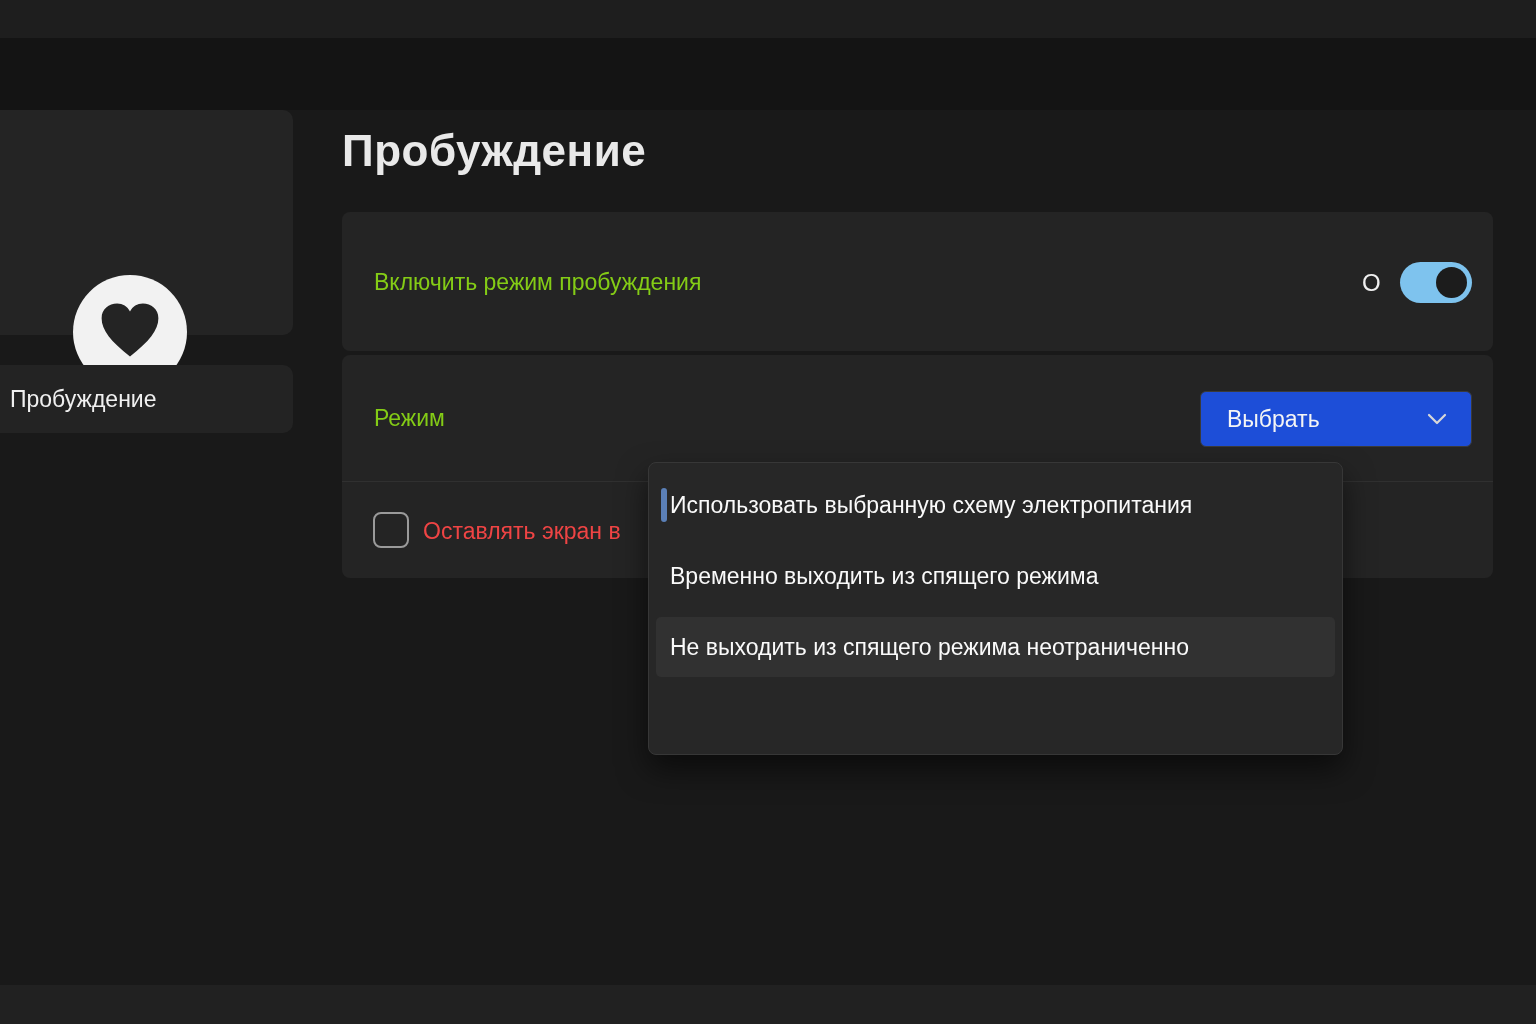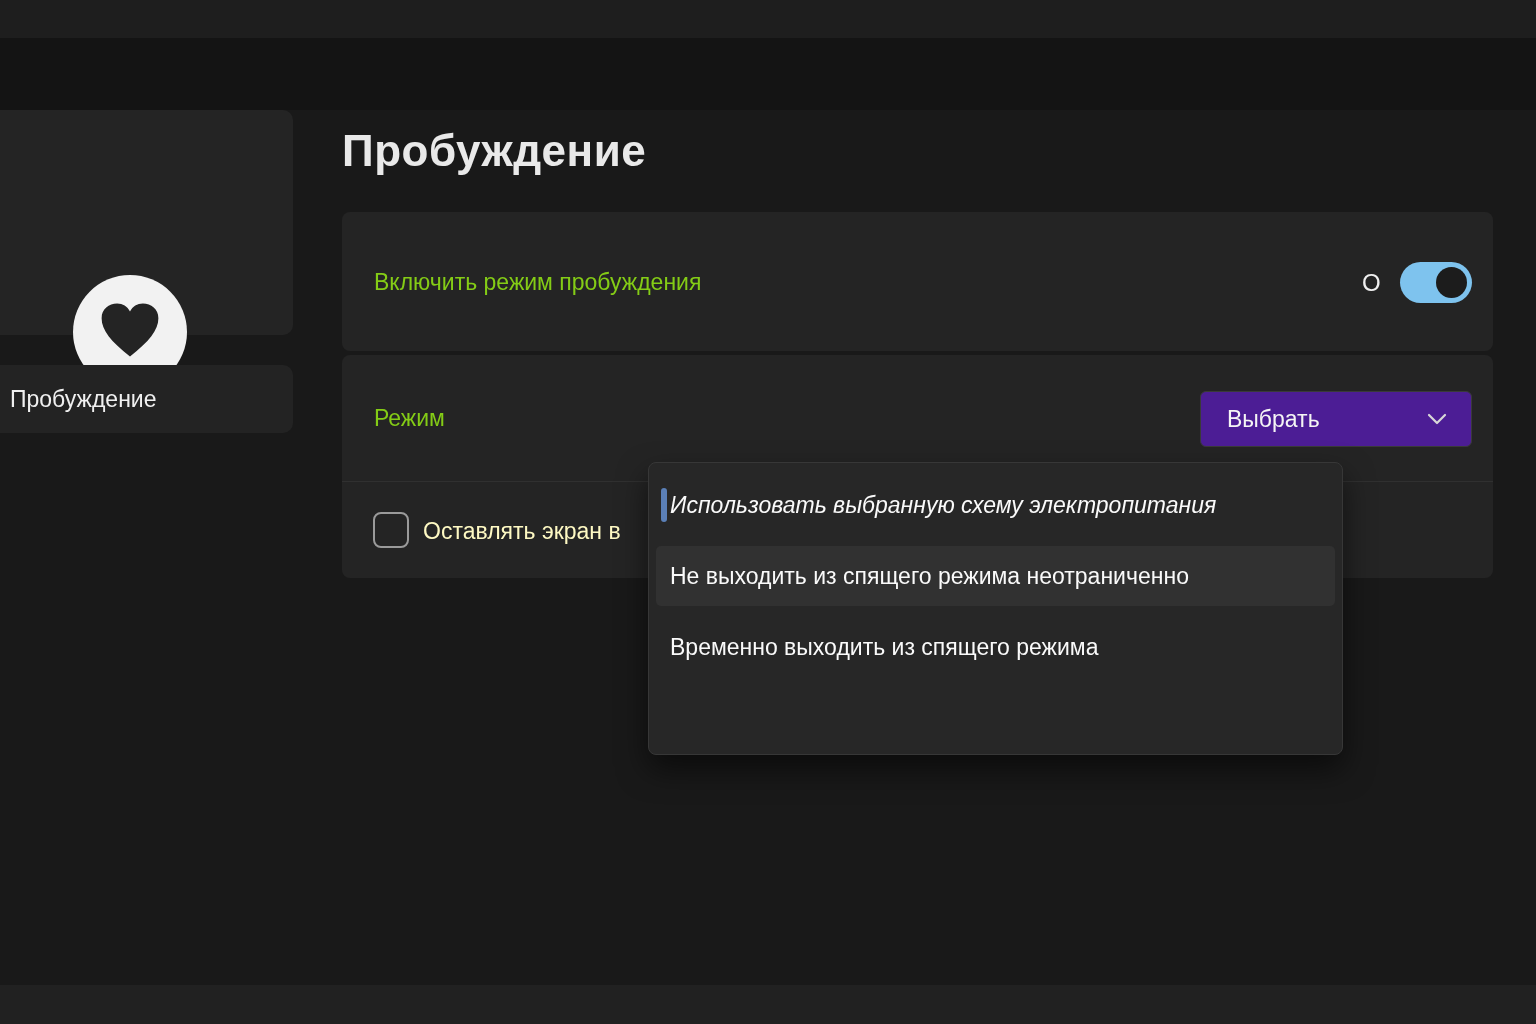--- a/index.html
+++ b/index.html
@@ -31,41 +31,41 @@
   .card{background:#242424;border-radius:8px;}
   .card1{left:342px;top:212px;width:1151px;height:139px;}
   .card2{left:342px;top:355px;width:1151px;height:223px;}
   .row-label{color:#84cc16;font-size:23px;white-space:nowrap;}
 
   .toggle-state{left:1362px;top:269px;color:#f0f0f0;font-size:24px;}
   .toggle{left:1400px;top:262px;width:72px;height:41px;border-radius:21px;background:#7ec3ee;cursor:pointer;}
   .toggle .knob{position:absolute;right:5px;top:5px;width:31px;height:31px;border-radius:50%;background:#1c1c1c;}
 
   .select-btn{left:1200px;top:391px;width:272px;height:56px;box-sizing:border-box;
-    background:#4c1d95;border:1px solid #3a3a3a;border-radius:6px;cursor:pointer;
+    background:#1d4ed8;border:1px solid #3a3a3a;border-radius:6px;cursor:pointer;
     display:flex;align-items:center;justify-content:space-between;padding:0 24px 0 26px;}
   .select-btn span{color:#f5f5f5;font-size:23px;}
 
   .divider{left:342px;top:481px;width:1151px;height:1px;background:#303030;}
 
   .checkbox{left:373px;top:512px;width:36px;height:36px;box-sizing:border-box;
     border:2.5px solid #9a9a9a;border-radius:8px;background:transparent;cursor:pointer;}
-  .checkbox-label{left:423px;top:518px;color:#fef9c3;font-size:23px;white-space:nowrap;}
+  .checkbox-label{left:423px;top:518px;color:#ef4444;font-size:23px;white-space:nowrap;}
 
   
   .dropdown{left:648px;top:462px;width:695px;height:293px;box-sizing:border-box;
     background:#272727;border:1px solid #373737;border-radius:8px;
     box-shadow:0 14px 30px rgba(0,0,0,.55);z-index:10;padding:12px 7px;}
   .dd-item{position:relative;height:60px;margin-bottom:11px;border-radius:5px;
     display:flex;align-items:center;padding-left:14px;cursor:pointer;}
   .dd-item:last-child{margin-bottom:0;}
   .dd-item span{color:#fafafa;font-size:23px;white-space:nowrap;}
   .dd-item.highlighted{background:#313131;}
   .dd-item .sel-bar{position:absolute;left:5px;top:13px;width:6px;height:34px;border-radius:3px;background:#5b80b8;}
-  .dd-item.selected{padding-left:14px;font-style:italic;}
+  .dd-item.selected{padding-left:14px;}
 
   .chevron-icon svg{display:block;}
 </style>
 </head>
 <body>
 
 <div class="abs top-bar"></div>
 <div class="abs upper-strip"></div>
 <div class="abs bottom-bar"></div>
 
@@ -102,19 +102,19 @@
 </div>
 <div class="abs divider"></div>
 <div class="abs checkbox"></div>
 <div class="abs checkbox-label">Оставлять экран в</div>
 
 <div class="abs dropdown">
   <div class="dd-item selected">
     <div class="sel-bar"></div>
     <span>Использовать выбранную схему электропитания</span>
   </div>
+  <div class="dd-item">
+    <span>Временно выходить из спящего режима</span>
+  </div>
   <div class="dd-item highlighted">
     <span>Не выходить из спящего режима неотраниченно</span>
-  </div>
-  <div class="dd-item">
-    <span>Временно выходить из спящего режима</span>
   </div>
 </div>
 
 </body></html>

